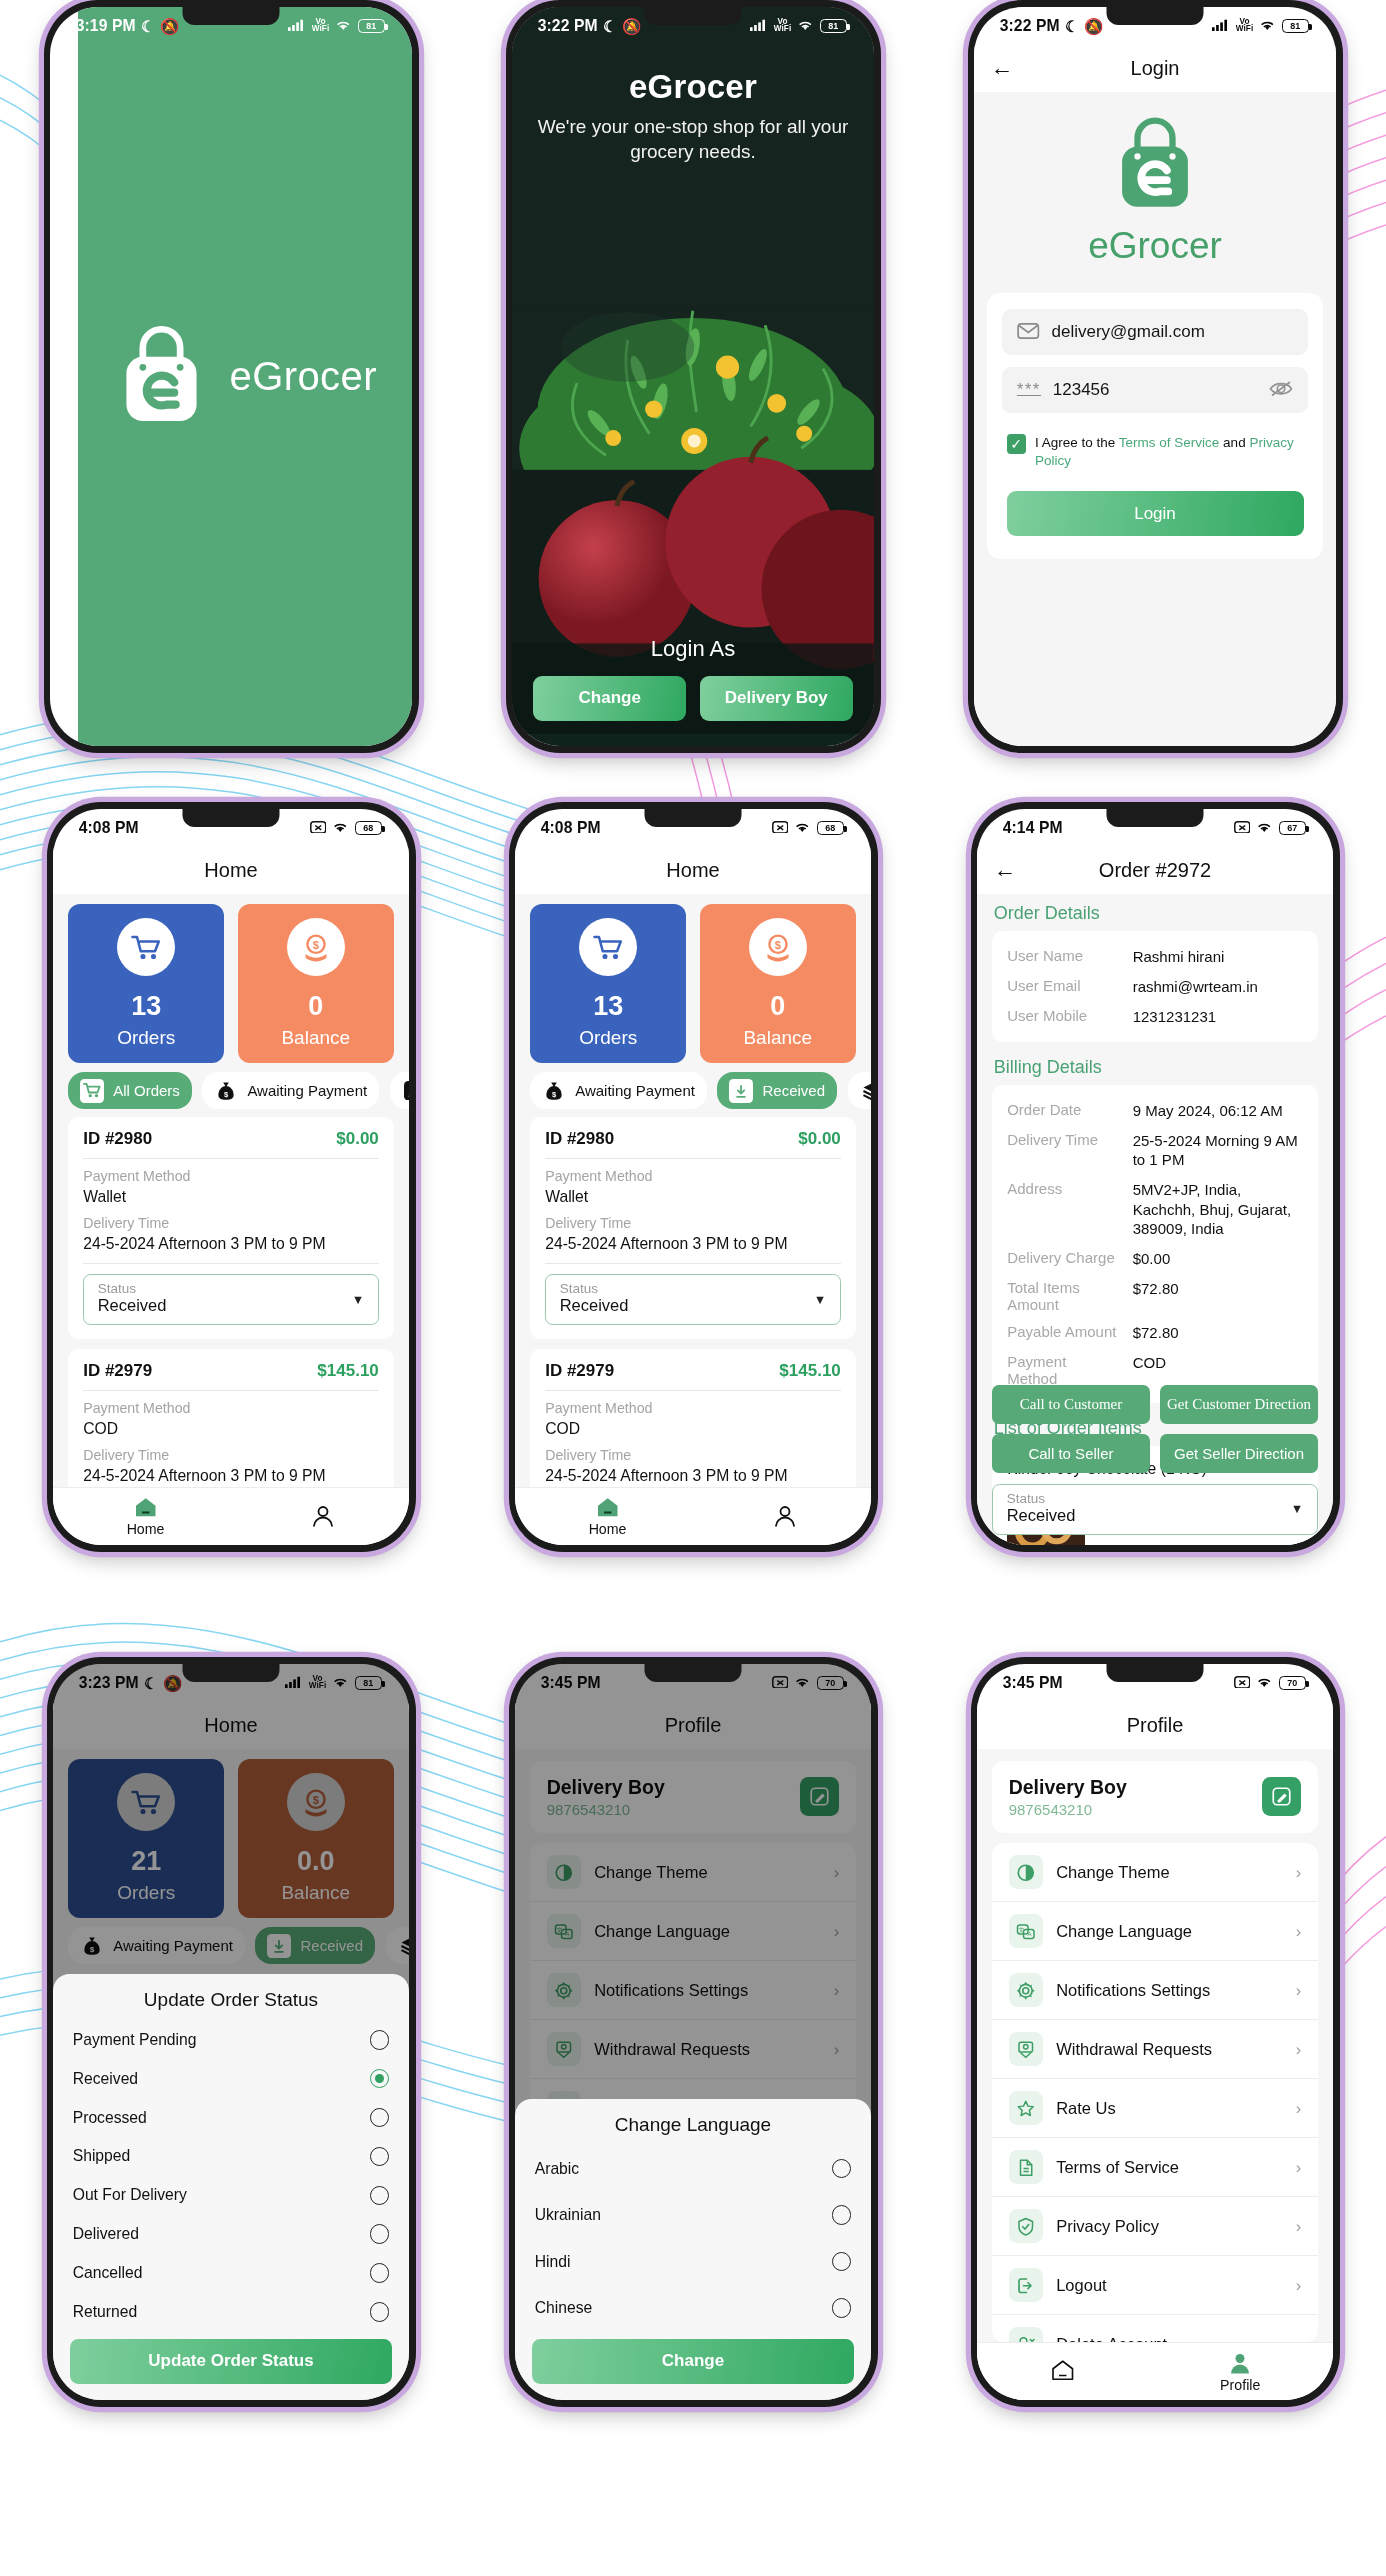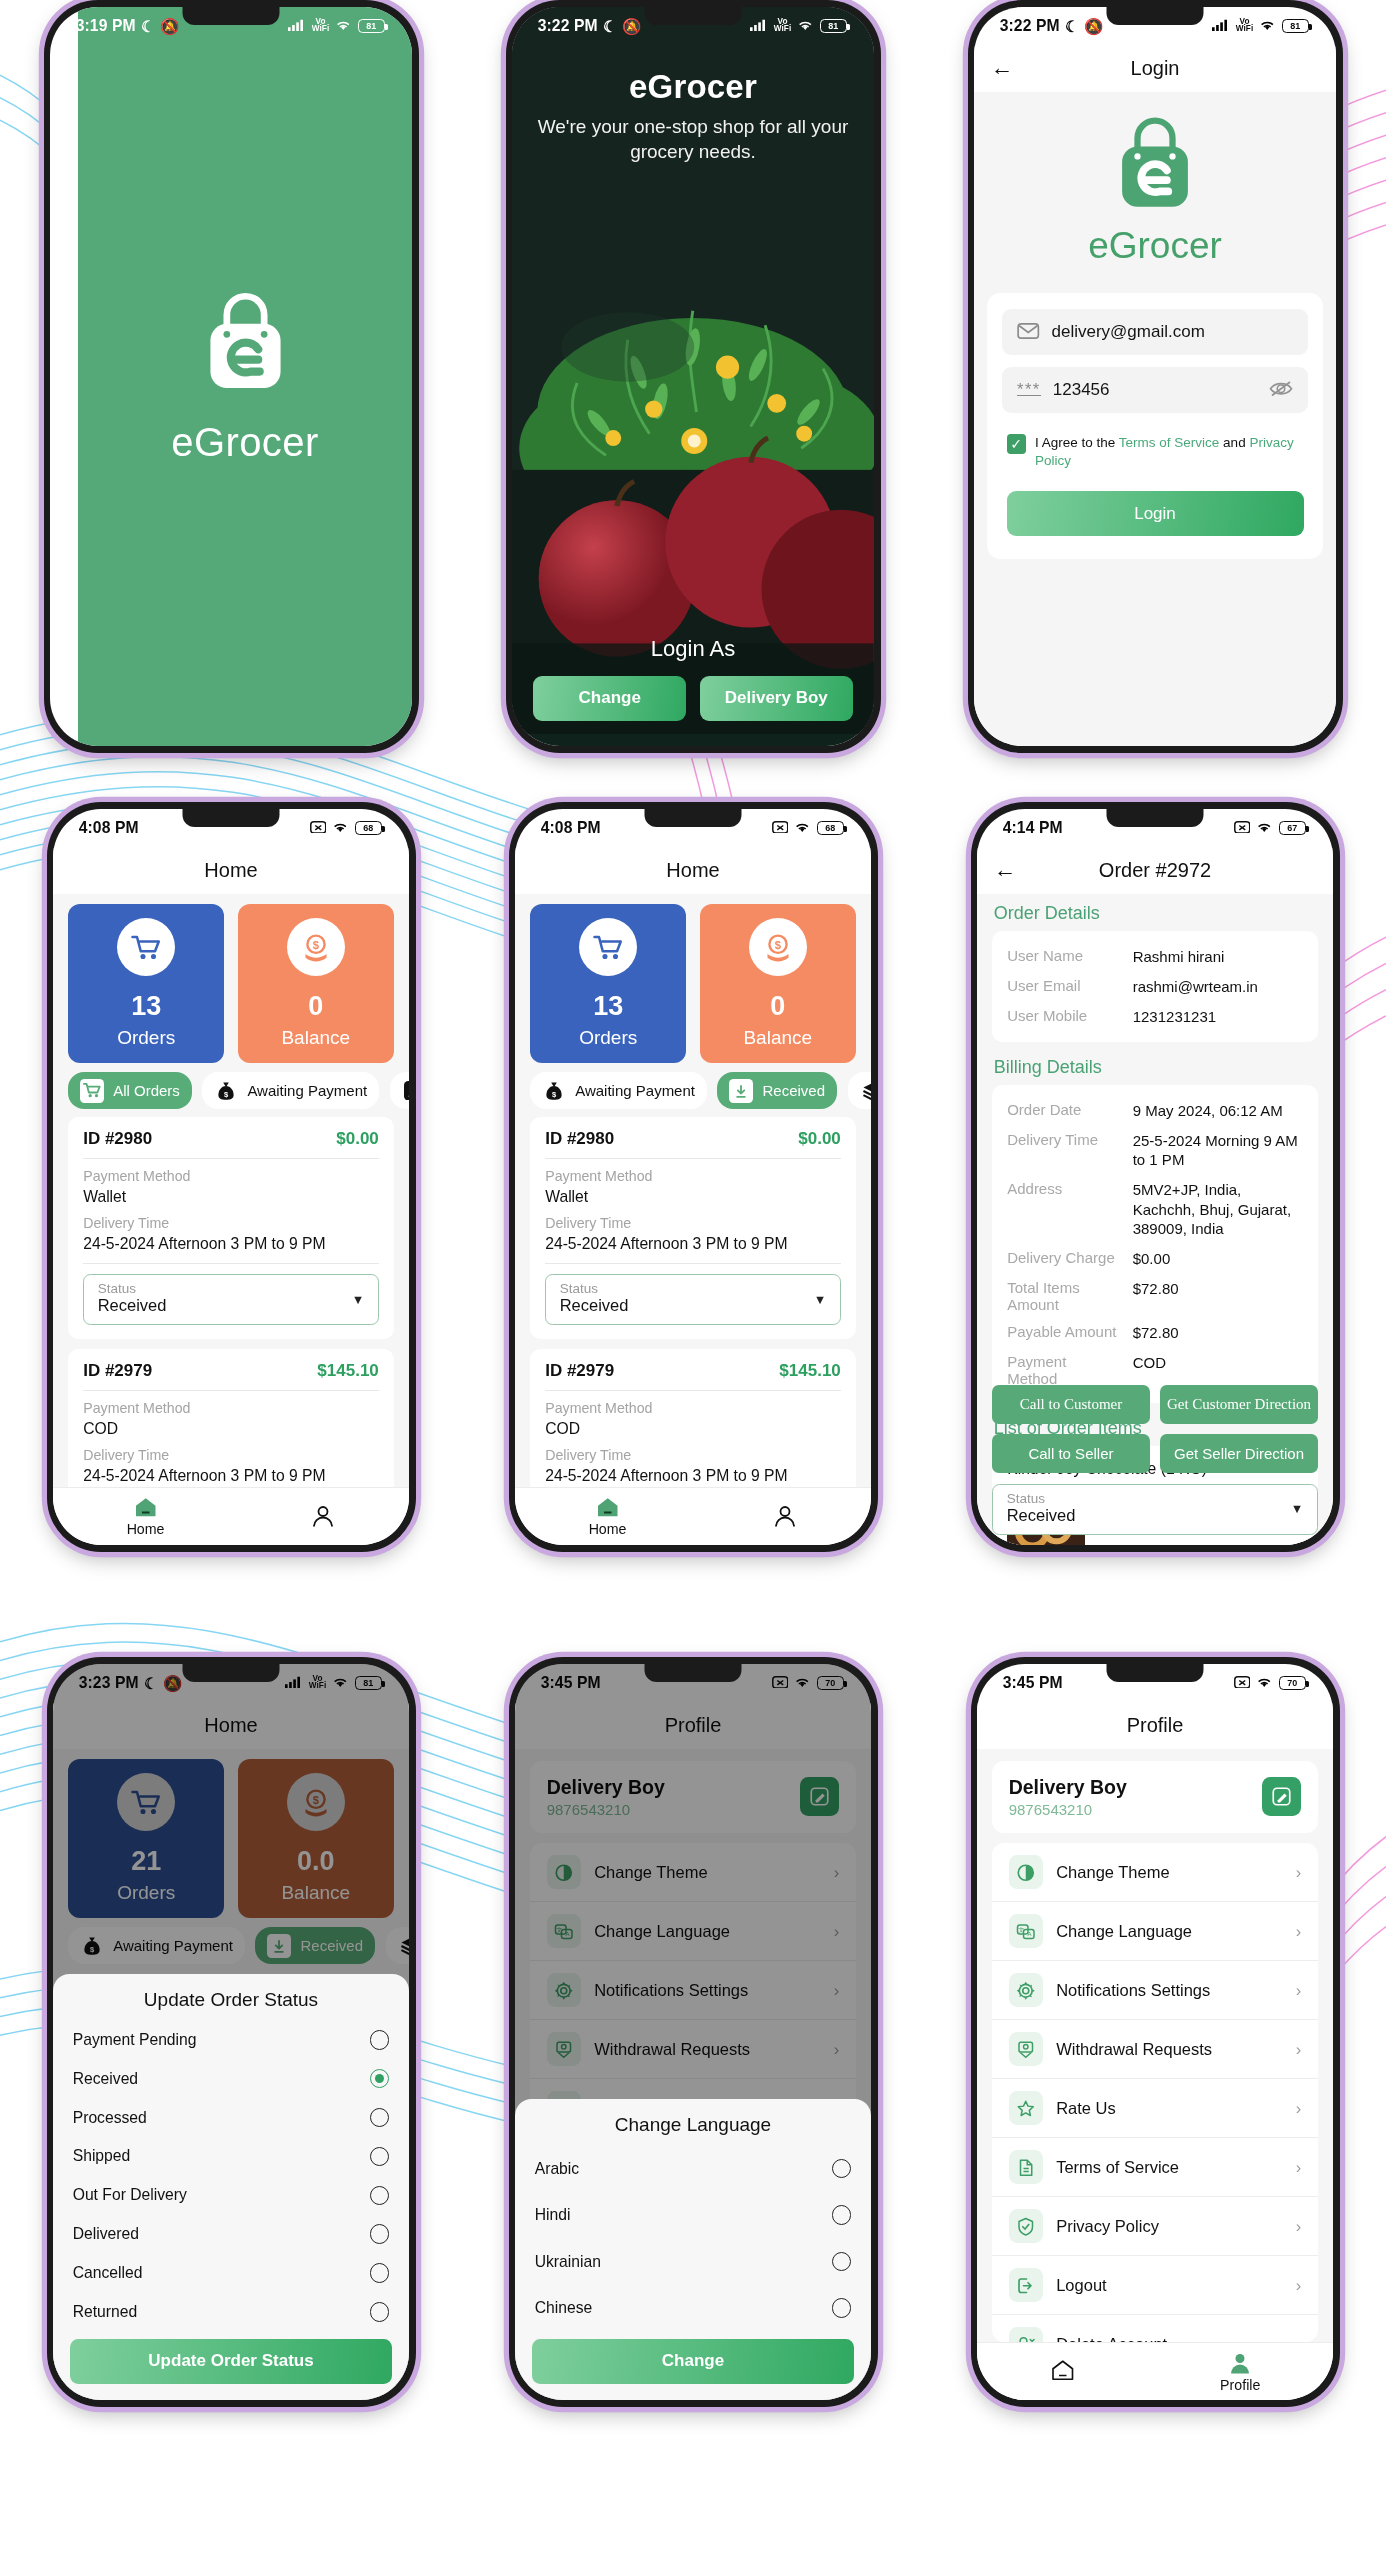--- a/index.html
+++ b/index.html
@@ -61,21 +61,21 @@
   
   .appbar {
     flex:0 0 auto; height:46px;
     display:flex; align-items:center; justify-content:center;
     position:relative; background:#fff;
   }
   .appbar .back { position:absolute; left:16.5px; font-size:22.5px; line-height:1; color:#111; }
   .appbar .title { font-size:20px; font-weight:400; color:#111; }
 
   
-  .splash { background:#55a877; flex:1; display:flex; flex-direction:column;
+  .splash { background:#55a877; flex:1; display:flex; flex-direction:row;
             align-items:center; justify-content:center; gap:19.5px;margin-left:28px; }
   .splash .wordmark { color:#fff; font-size:40px; font-weight:500; letter-spacing:0.4px; }
 
   
   .bag { position:relative; }
   .bag svg { display:block; }
 
   
   .onboard { flex:1; position:relative; background:#10221c; overflow:hidden;
              display:flex; flex-direction:column; }
@@ -1098,25 +1098,25 @@
         </div>
 
         <div class="dim-overlay"></div>
         <div class="sheet">
           <div class="sheet-title">Change Language</div>
           <div class="opt" style="padding:13.5px 19.5px">
               <span>Arabic</span>
               <span class="radio"></span>
             </div>
           <div class="opt" style="padding:13.5px 19.5px">
+              <span>Ukrainian</span>
+              <span class="radio"></span>
+            </div>
+          <div class="opt" style="padding:13.5px 19.5px">
               <span>Hindi</span>
-              <span class="radio"></span>
-            </div>
-          <div class="opt" style="padding:13.5px 19.5px">
-              <span>Ukrainian</span>
               <span class="radio"></span>
             </div>
           <div class="opt" style="padding:13.5px 19.5px">
               <span>Chinese</span>
               <span class="radio"></span>
             </div>
           <div class="sheet-btn">Change</div>
         </div>
       </div>
     </div>

